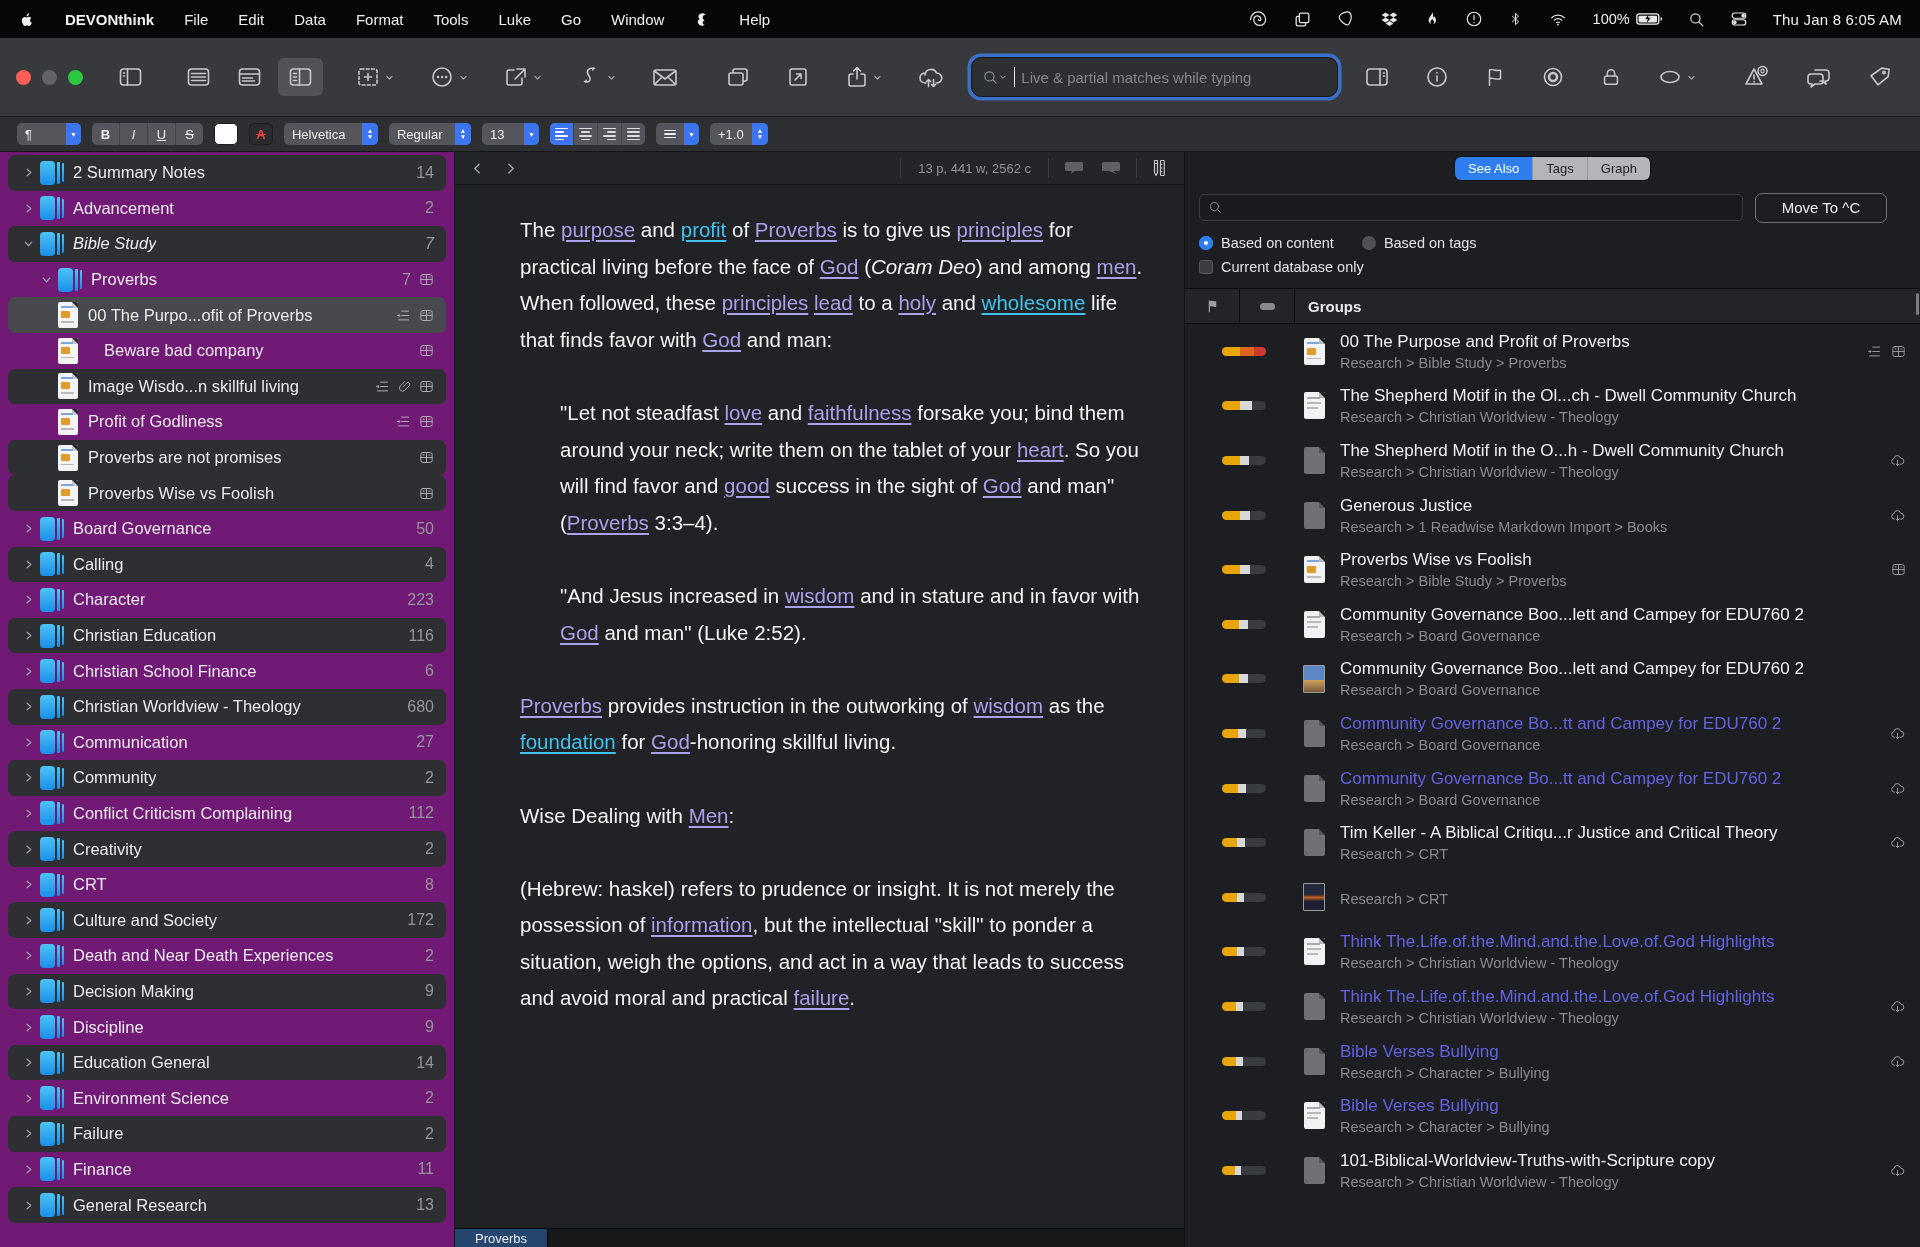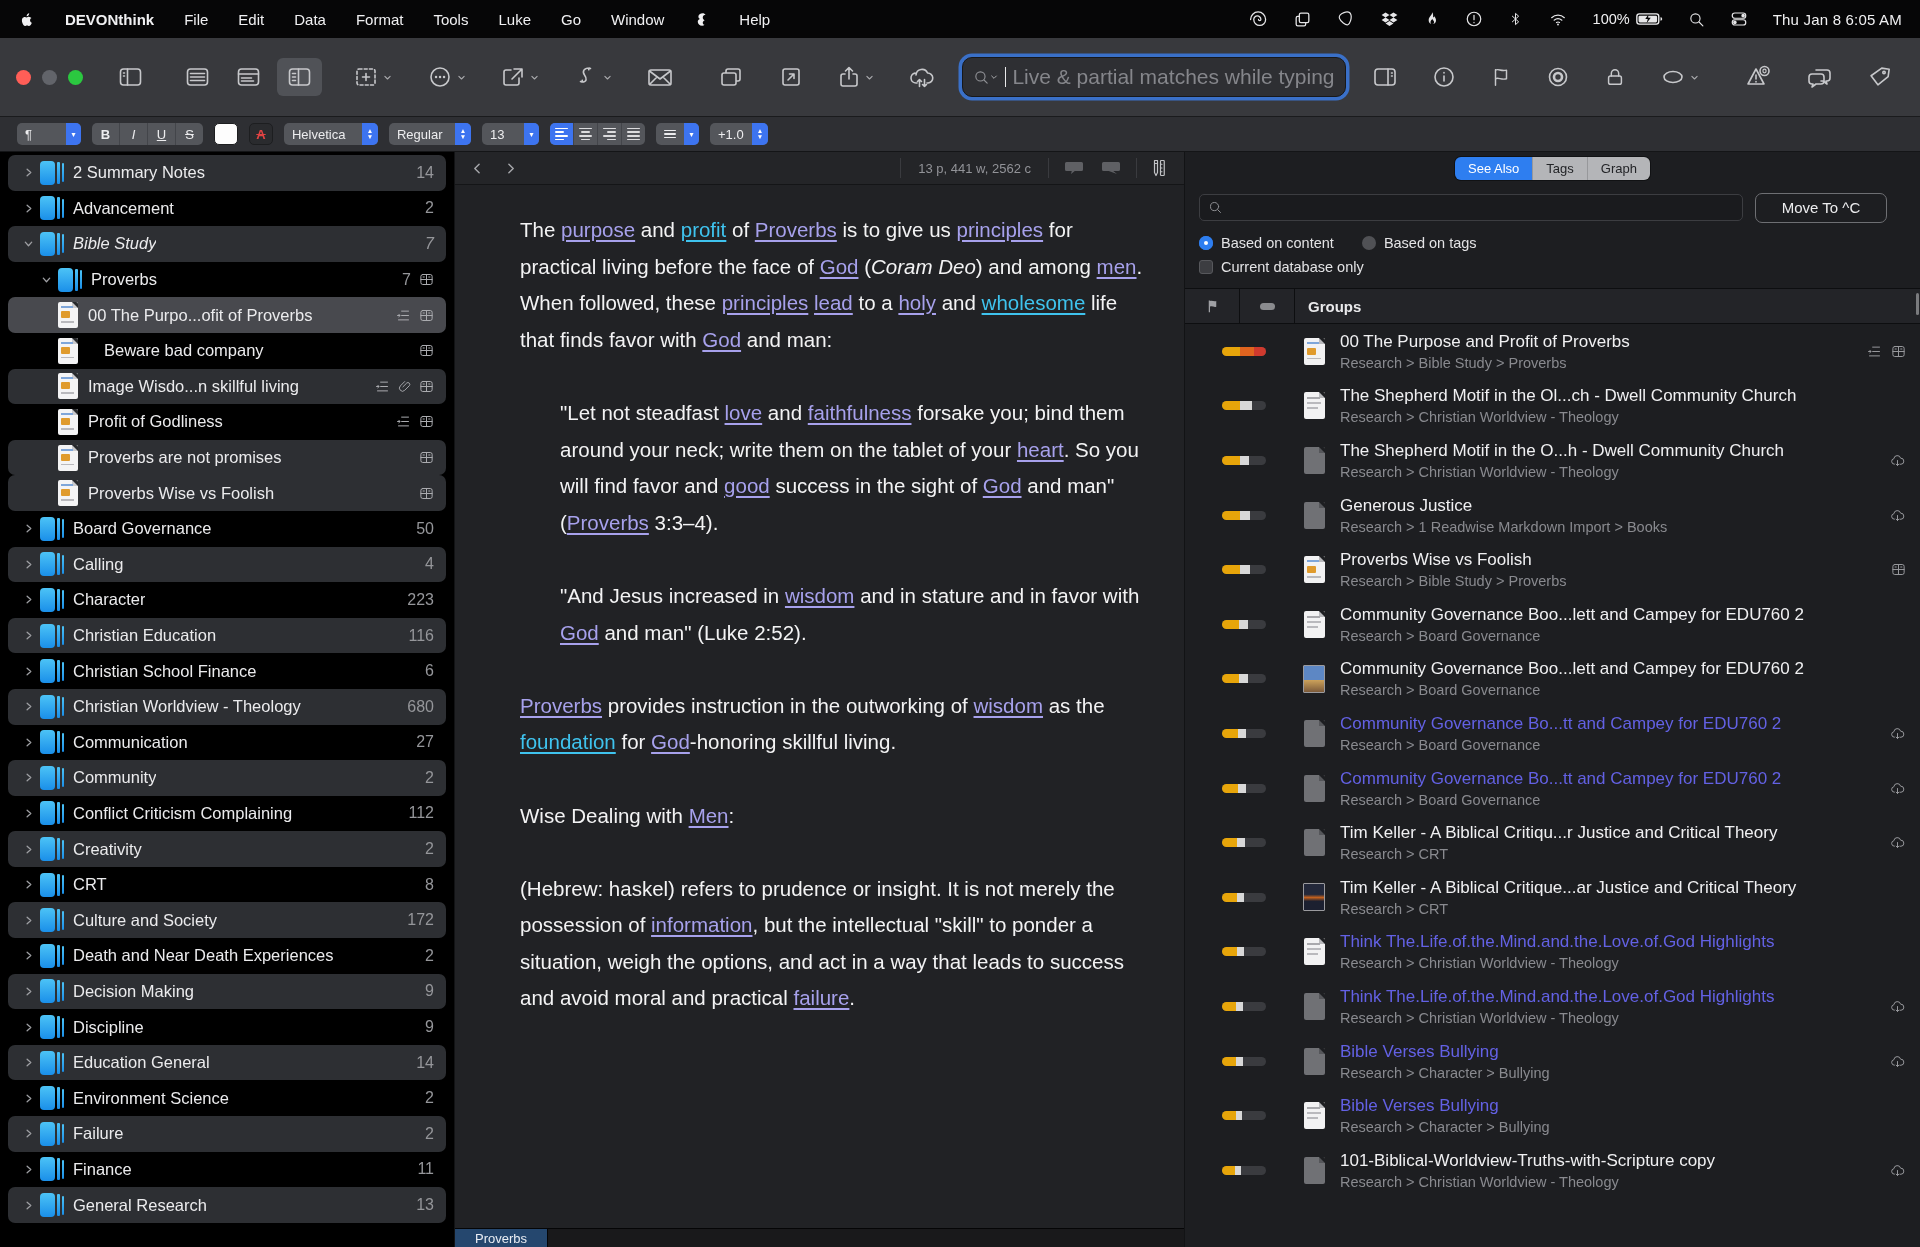--- a/index.html
+++ b/index.html
@@ -20,40 +20,40 @@
   
   .toolbar{height:79px;background:#38393d;border-bottom:1px solid #1a1b1d;display:flex;align-items:center;padding:0 16px}
   .lights{display:flex;gap:11px;margin-right:22px}
   .light{width:15px;height:15px;border-radius:50%}
   .tbtn{color:#c7c8cb;display:flex;align-items:center;gap:4px;padding:7px 9px;border-radius:6px;margin:0 3px}
   .tbtn.sel{background:#505257}
   .tgroup{display:flex;align-items:center;margin:0 6px}
   .tsp{width:14px}
   .chevsm{color:#a9aaad}
   .searchbox{width:462px;height:40px;border-radius:10px;background:#2e2f33;border:1px solid #17181a;box-shadow:0 0 0 3.5px #3a70c8;display:flex;align-items:center;padding:0 10px;margin:0 14px;color:#909196}
-  .searchbox .ph{color:#85868b;font-size:21px;margin-left:6px;white-space:nowrap;overflow:hidden}
+  .searchbox .ph{color:#85868b;font-size:15px;margin-left:6px;white-space:nowrap;overflow:hidden}
   .caret{width:1.5px;height:20px;background:#e8e8ea;margin-left:7px}
 
   
   .formatbar{height:35px;background:#2e2f33;border-bottom:1px solid #141517;display:flex;align-items:center;gap:11px;padding:0 17px;font-size:13px}
   .fctl{height:22px;background:#54565b;border-radius:5px;color:#ededef;display:flex;align-items:center;overflow:hidden}
   .fcell{padding:0 8px;display:flex;align-items:center;height:100%}
   .fdiv{width:1px;height:100%;background:#43454a}
   .fstep{width:16px;height:100%;background:#3d74f0;color:#fff;display:flex;flex-direction:column;align-items:center;justify-content:center;font-size:6.5px;line-height:6px}
   .fchev{width:15px;height:100%;background:#3d74f0;color:#fff;display:flex;align-items:center;justify-content:center;font-size:8px}
   .swatch{width:24px;height:22px;border-radius:5px;background:#fdfdfd;border:1px solid #1d1e20}
   .swatch.dark{background:#2a2b2e;color:#e04343;display:flex;align-items:center;justify-content:center;font-size:13px;font-weight:bold;text-decoration:line-through}
   .alcell{width:23px;display:flex;align-items:center;justify-content:center;height:100%;color:#dcdcde}
   .alcell.on{background:#3d74f0;color:#fff}
   .albars{display:flex;flex-direction:column;gap:2px}
   .albars i{display:block;height:1.6px;background:currentColor;border-radius:1px}
 
   
   .main{display:flex;height:1095px}
-  .sidebar{width:455px;background:#000000;border-right:1px solid #121315;padding-top:3px;flex:none;overflow:hidden}
+  .sidebar{width:455px;background:#701a75;border-right:1px solid #121315;padding-top:3px;flex:none;overflow:hidden}
   .srow{height:35.6px;margin:0 8px;border-radius:7px;display:flex;align-items:center;font-size:16.5px;color:#ebebed;padding:0 12px}
   .srow.alt{background:#2d2f33}
   .srow.sel{background:#48494e}
   .schev{width:16px;color:#9fa0a4;flex:none;display:flex;justify-content:center}
   .grp{display:flex;align-items:center;gap:2px;margin:0 9px 0 4px;flex:none}
   .grp .g1{width:15px;height:24px;border-radius:4px;background:linear-gradient(180deg,#4cc3f6,#1a8fe9)}
   .grp .g2{width:3px;height:22px;border-radius:1px;background:linear-gradient(180deg,#4cc3f6,#1a8fe9)}
   .grp .g3{width:2px;height:19px;border-radius:1px;background:linear-gradient(180deg,#4cc3f6,#1a8fe9)}
   .page{width:20px;height:26px;background:#f4f4f5;border-radius:2px;position:relative;margin:0 10px 0 2px;flex:none;overflow:hidden}
   .page:before{content:"";position:absolute;top:0;right:0;border-style:solid;border-width:0 6px 6px 0;border-color:transparent #26282b #c9c9cc transparent}
@@ -1305,21 +1305,20 @@
         </div>
         <div class="sarow">
           <span class="score">
             <i style="background: rgb(231, 165, 10); width: 34%;"></i>
             <i style="background: rgb(216, 216, 216); width: 16%;"></i>
           </span>
           <span class="ficwrap">
             <span class="fthumb v2"></span>
           </span>
           <span class="satxt">
-            <div class="sat">Tim Keller - A Biblical Critique...ar Justice and Critical Theory</div>
             <div class="sap">Research &gt; CRT</div>
           </span>
           <span class="rics"></span>
         </div>
         <div class="sarow">
           <span class="score">
             <i style="background: rgb(231, 165, 10); width: 34%;"></i>
             <i style="background: rgb(216, 216, 216); width: 16%;"></i>
           </span>
           <span class="ficwrap">

